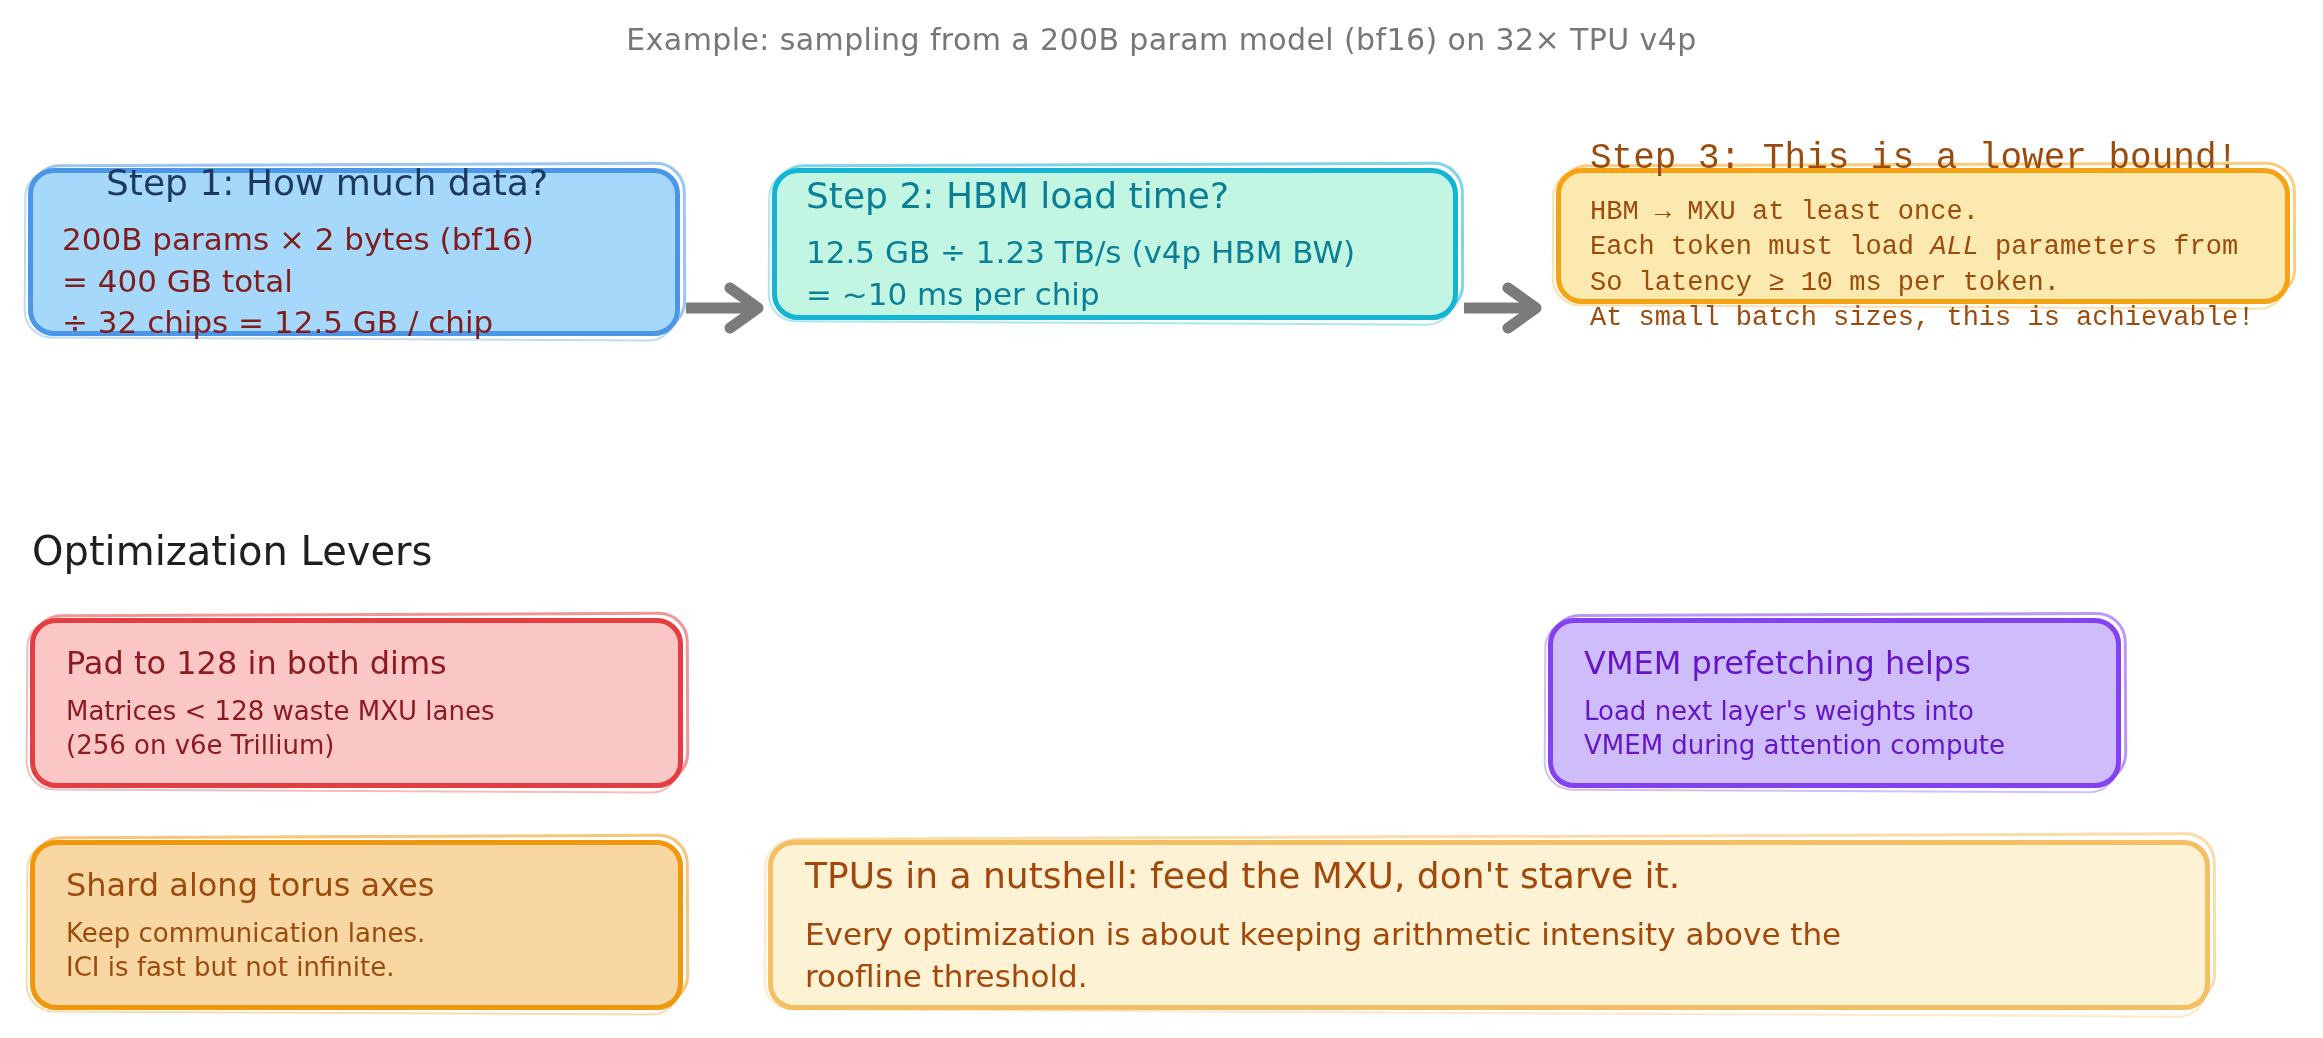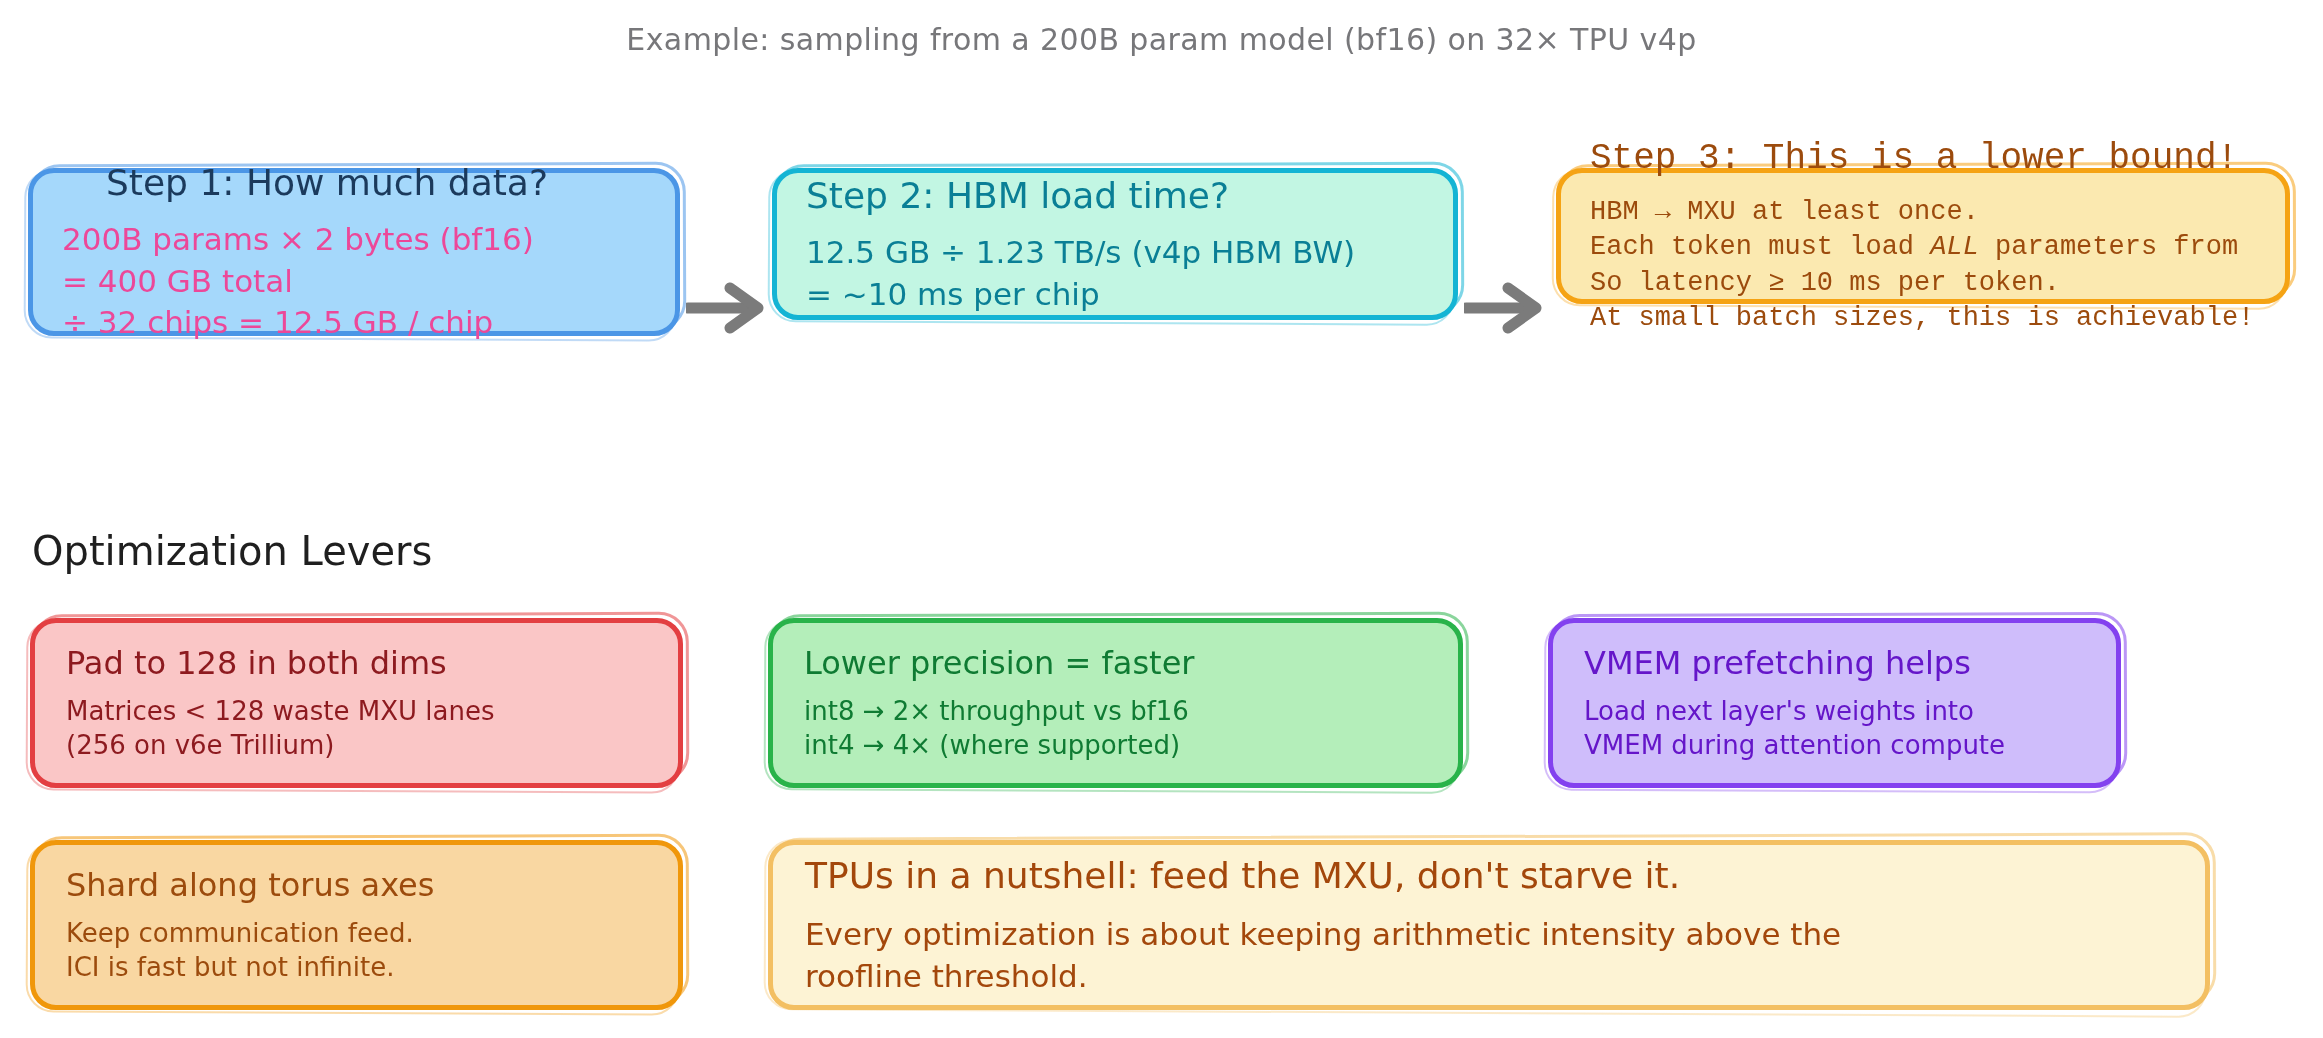--- a/index.html
+++ b/index.html
@@ -134,21 +134,21 @@
 <div class="stage">
 
   <div id="diagram-title" style="color: rgb(119, 119, 122);">Example: sampling from a 200B param model (bf16) on 32× TPU v4p</div>
 
   <div class="card step-card" id="step-1-card" style="color: rgb(75, 150, 230); height: 168px;">
     <span class="ghost"></span>
     <span class="ghost2"></span>
     <span class="body" style="background: rgb(165, 216, 251); border-color: rgb(75, 150, 230);"></span>
     <div class="card-inner">
       <div class="card-title" style="color: rgb(27, 58, 92); margin-left: 44px;">Step 1: How much data?</div>
-      <div class="card-lines" style="color: #ec4899;">
+      <div class="card-lines" style="color: #7f1d1d;">
         <div>200B params × 2 bytes (bf16)</div>
         <div>= 400 GB total</div>
         <div>÷ 32 chips = 12.5 GB / chip</div>
       </div>
     </div>
   </div>
 
   <svg class="arrow" id="arrow-1" style="left:686px; top:278px;" width="90" height="60" viewBox="0 0 90 60">
     <path d="M2,30 L58,30" stroke="#7b7b7b" stroke-width="11" stroke-linecap="round" fill="none"></path>
     <path d="M44,10 L72,30 L44,50" stroke="#7b7b7b" stroke-width="11" stroke-linecap="round" stroke-linejoin="round" fill="none"></path>
@@ -195,32 +195,20 @@
     <span class="body" style="background: rgb(250, 198, 198); border-color: rgb(227, 63, 66);"></span>
     <div class="card-inner">
       <div class="card-title" style="color: rgb(141, 26, 31);">Pad to 128 in both dims</div>
       <div class="card-lines" style="color: rgb(141, 26, 31);">
         <div>Matrices &lt; 128 waste MXU lanes</div>
         <div>(256 on v6e Trillium)</div>
       </div>
     </div>
   </div>
 
-  <div class="card lever-card" id="lever-prec-card" style="color: rgb(41, 179, 74);">
-    <span class="ghost"></span>
-    <span class="ghost2"></span>
-    <span class="body" style="background: rgb(180, 238, 186); border-color: rgb(41, 179, 74);"></span>
-    <div class="card-inner">
-      <div class="card-title" style="color: rgb(15, 123, 51);">Lower precision = faster</div>
-      <div class="card-lines" style="color: rgb(15, 123, 51);">
-        <div>int8 → 2× throughput vs bf16</div>
-        <div>int4 → 4× (where supported)</div>
-      </div>
-    </div>
-  </div>
 
   <div class="card lever-card" id="lever-vmem-card" style="color: rgb(131, 65, 239);">
     <span class="ghost"></span>
     <span class="ghost2"></span>
     <span class="body" style="background: rgb(207, 189, 251); border-color: rgb(131, 65, 239);"></span>
     <div class="card-inner">
       <div class="card-title" style="color: rgb(101, 22, 201);">VMEM prefetching helps</div>
       <div class="card-lines" style="color: rgb(101, 22, 201);">
         <div>Load next layer's weights into</div>
         <div>VMEM during attention compute</div>
@@ -228,21 +216,21 @@
     </div>
   </div>
 
   <div class="card lever-card" id="lever-shard-card" style="color: rgb(240, 151, 11);">
     <span class="ghost"></span>
     <span class="ghost2"></span>
     <span class="body" style="background: rgb(249, 215, 162); border-color: rgb(240, 151, 11);"></span>
     <div class="card-inner">
       <div class="card-title" style="color: rgb(156, 75, 13);">Shard along torus axes</div>
       <div class="card-lines" style="color: rgb(156, 75, 13);">
-        <div>Keep communication feed.</div>
+        <div>Keep communication lanes.</div>
         <div>ICI is fast but not infinite.</div>
       </div>
     </div>
   </div>
 
   <div class="card" id="summary-card" style="color: rgb(243, 191, 98);">
     <span class="ghost"></span>
     <span class="ghost2"></span>
     <span class="body" style="background: rgb(253, 243, 212); border-color: rgb(243, 191, 98);"></span>
     <div class="card-inner">

